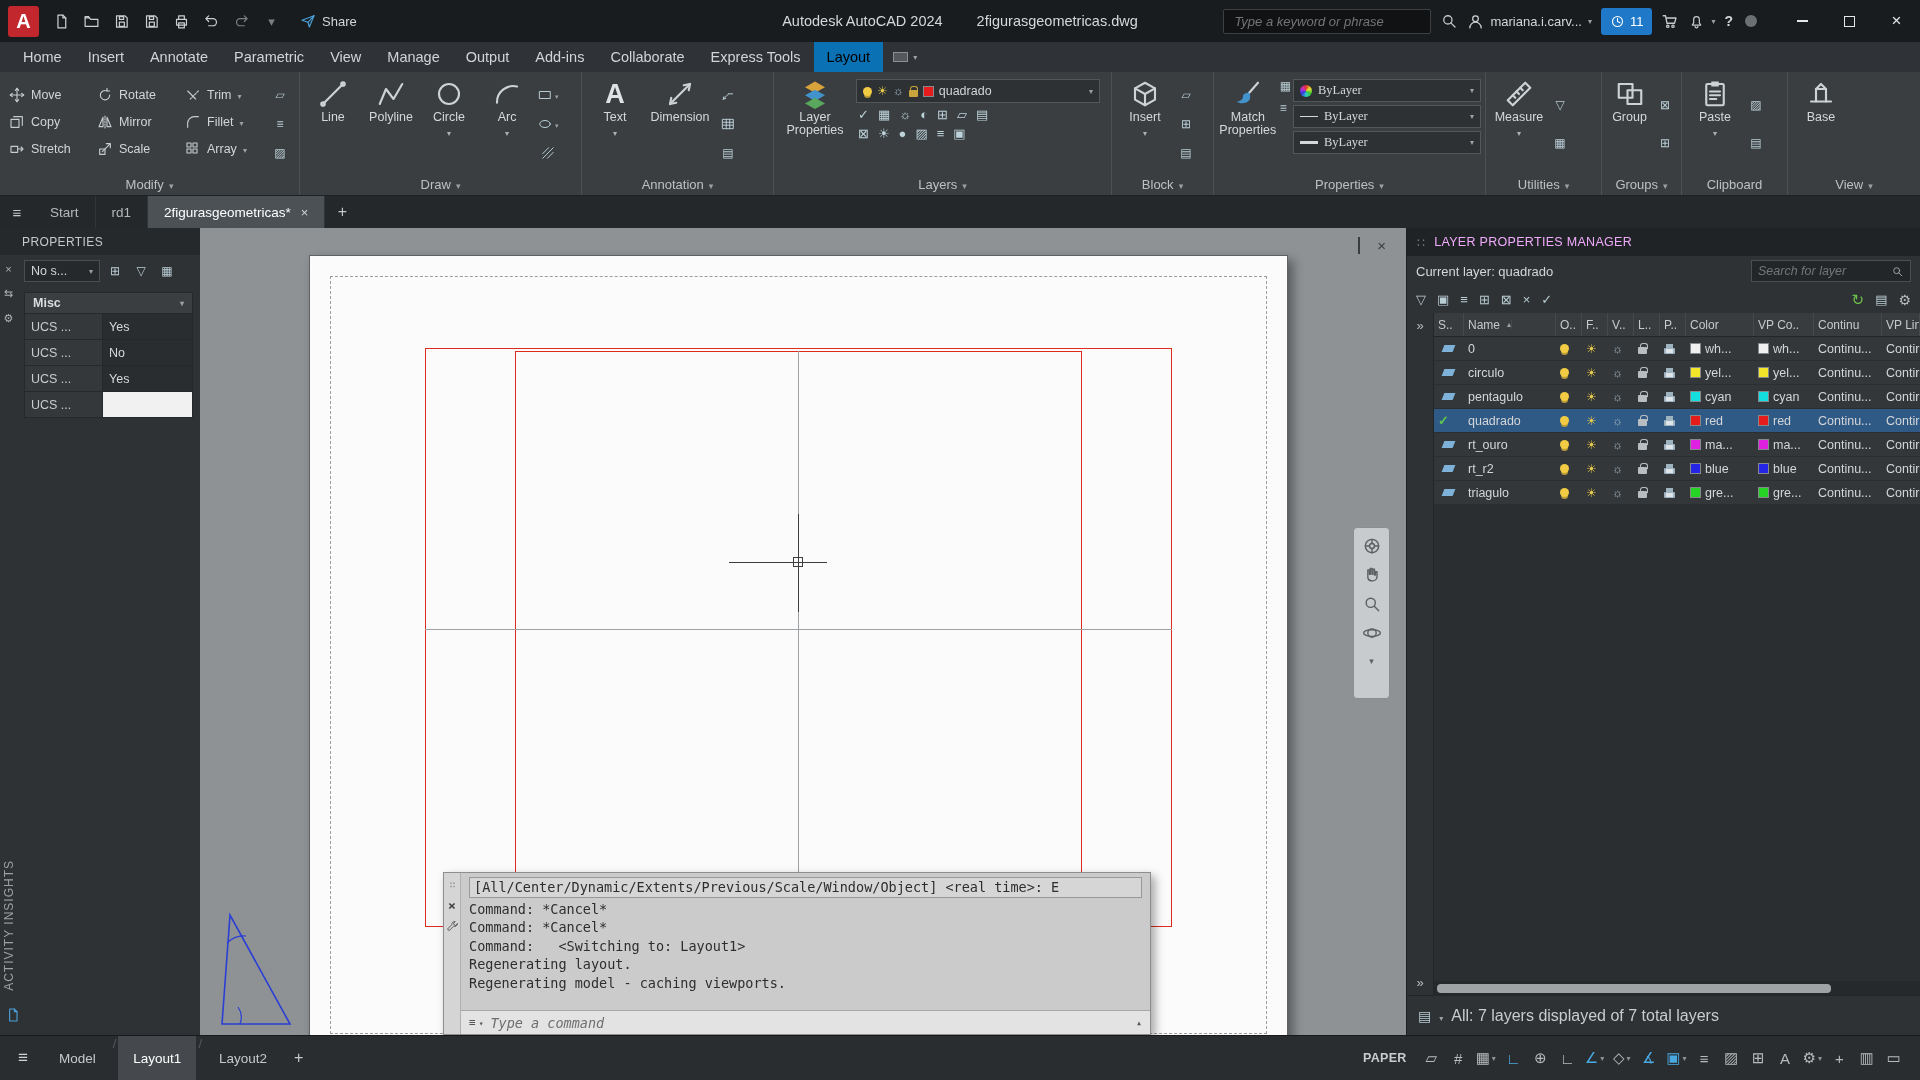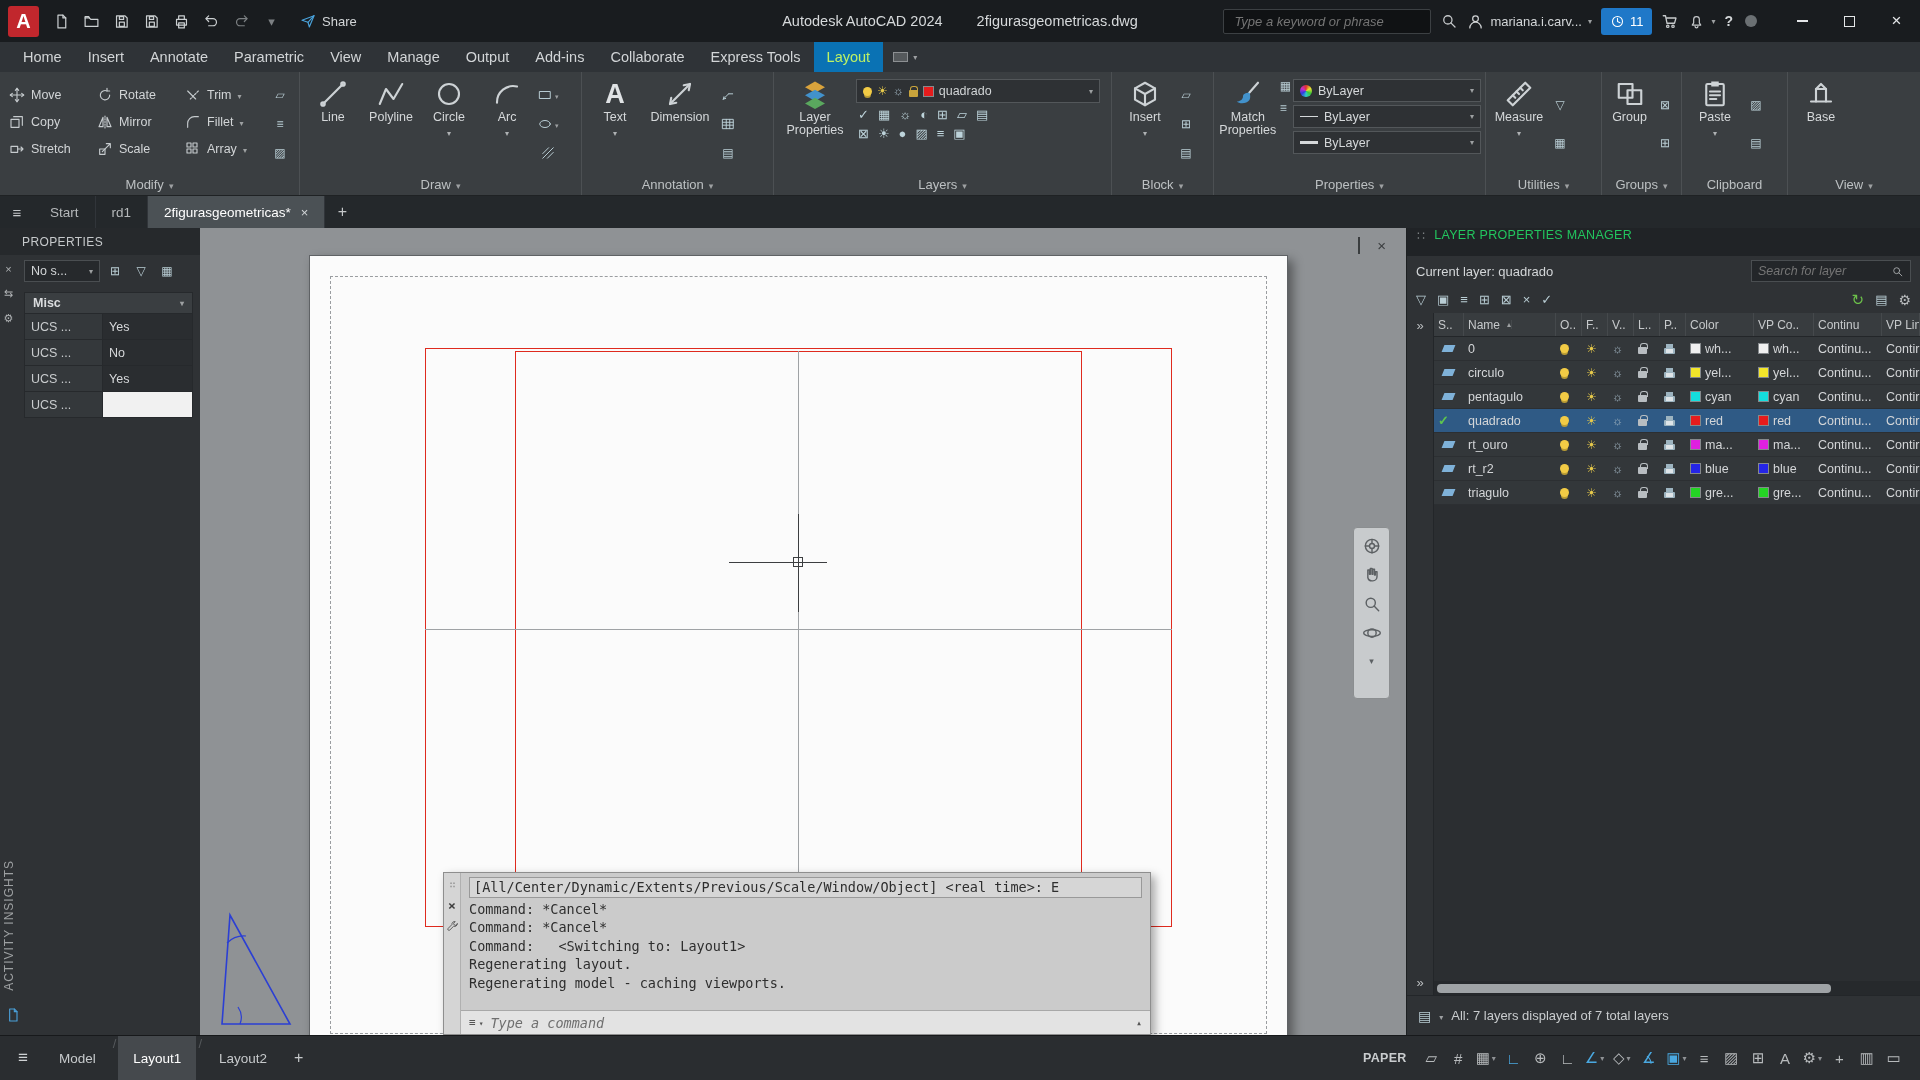--- a/index.html
+++ b/index.html
@@ -47,21 +47,21 @@
   .winbtns{ display:flex; margin-left:10px; }
   .winbtn{ width:47px; height:42px; display:flex; align-items:center; justify-content:center; color:#e4e6e8; }
   .minbar{ width:11px; height:2px; background:#e4e6e8; }
   .maxbox{ width:11px; height:11px; border:1.5px solid #e4e6e8; }
   .winbtn.g-x::before{ font-size:17px; }
 
   
   #rtabs{ height:30px; background:#2f3337; display:flex; align-items:stretch; padding-left:10px; }
   #ribbonTabs{ display:flex; }
   .rtab{ display:flex; align-items:center; padding:0 13px; font-size:14.5px; color:#d2d5d7; }
-  .rtab.active{ background:#0a72b4; color:#bef264; }
+  .rtab.active{ background:#0a72b4; color:#000000; }
   .rtab-x{ display:flex; align-items:center; gap:5px; padding:0 10px; color:#aeb1b3; }
   .rimg{ width:15px; height:10px; border:1px solid #8d9093; background:#55595c; }
 
   
   #ribbon{ height:124px; background:#3a3e41; display:flex; border-bottom:1px solid #1f2224; }
   .panel{ display:flex; flex-direction:column; border-right:1px solid #4c5053; }
   .pbody{ flex:1; display:flex; padding:3px 4px 0; min-height:0; }
   .plabel{ height:22px; display:flex; align-items:center; justify-content:center; gap:5px;
            color:#bcc0c2; font-size:13px; }
   .plabel .g-dd::before{ font-size:9px; color:#9da0a2; }
@@ -83,21 +83,21 @@
   .lay-right{ display:flex; flex-direction:column; gap:4px; padding:4px 4px 0; }
   .laydrop{ display:flex; align-items:center; gap:5px; width:244px; height:24px; background:#2e3134;
             border:1px solid #53575a; padding:0 6px; font-size:12.5px; }
   .laydrop .sp{ flex:1; }
   .laytools{ display:flex; gap:9px; padding-left:2px; color:#bdd3da; font-size:13px; }
   .laytools span{ display:inline-flex; align-items:center; }
   .propwrap{ display:flex; gap:4px; padding-top:4px; }
   .propmini{ display:flex; flex-direction:column; gap:8px; padding:4px 2px 0; color:#b9cdd4; font-size:12px; }
   .propdrops{ display:flex; flex-direction:column; gap:3px; }
   .pdrop{ display:flex; align-items:center; gap:6px; width:188px; height:23px; background:#2e3134;
-          border:1px solid #53575a; padding:0 6px; font-size:12.5px; color:#d5d8da; }
+          border:1px solid #53575a; padding:0 6px; font-size:12.5px; color:#d5d8da;font-family:Liberation Serif, serif; }
   .pdrop .sp{ flex:1; }
   .multicolor{ width:12px; height:12px; border-radius:50%;
                background:conic-gradient(#e03030,#e8e030,#38c838,#30c8c8,#3038e0,#c830c8,#e03030); }
   .ltline{ width:18px; border-top:1.5px solid #d5d8da; }
   .lwline{ width:18px; border-top:3.5px solid #d5d8da; }
 
   
   .ibulb{ width:9px; height:9px; border-radius:50%; background:#f2cb45; box-shadow:0 3px 0 -1px #b99c35; }
   .ilock{ position:relative; width:9px; height:7px; background:#b8bdc1; border-radius:1px; margin-top:4px; }
   .ilock::before{ content:""; position:absolute; left:1.5px; top:-4px; width:6px; height:5px;
@@ -185,22 +185,22 @@
   .cmd-line.prompt{ border:1px solid #999; background:#d6d6d6; padding:0 4px; margin-bottom:2px; }
   .cmd-input{ height:24px; background:#e3e3e3; border-top:1px solid #a8a8a8; display:flex;
               align-items:center; gap:7px; padding:0 8px; }
   .cmd-btn{ display:flex; align-items:center; gap:3px; color:#555; font-size:11px; }
   .cmd-btn .g-dd::before{ font-size:8px; }
   .cmd-ph{ font-style:italic; color:#6f6f6f; font-size:13.5px; }
   .cmd-up{ margin-left:auto; color:#555; font-size:10px; }
 
   
   #layerpal{ width:514px; background:#2f3235; display:flex; flex-direction:column; border-left:1px solid #1d2022; }
-  .lp-title{ height:28px; background:#202326; display:flex; gap:9px; padding-left:10px;
-             font-size:12.5px; color:#22c55e; letter-spacing:.3px; }
+  .lp-title{ height:28px; background:#202326; display:flex; align-items:center; gap:9px; padding-left:10px;
+             font-size:12.5px; color:#f0abfc; letter-spacing:.3px; }
   .lp-title .g-grip::before{ color:#7c8082; }
   .lp-cur{ height:30px; display:flex; align-items:center; padding:0 9px; font-size:13px; color:#d3d6d8; }
   .lp-search{ margin-left:auto; width:160px; height:22px; background:#232629; border:1px solid #4a4e51;
               display:flex; align-items:center; padding:0 6px; gap:5px; }
   .lp-search input{ flex:1; min-width:0; background:none; border:none; outline:none; color:#9b9ea0;
                     font-size:12.5px; font-style:italic; }
   .lp-search .icn{ width:13px; height:13px; color:#a6a9ab; }
   .lp-toolbar{ height:27px; display:flex; align-items:center; gap:11px; padding:0 9px;
                color:#b9cdd4; font-size:13px; }
   .lp-toolbar .sp{ flex:1; }
@@ -217,21 +217,21 @@
                  overflow:hidden; white-space:nowrap; }
   .sortup{ font-size:8px; color:#9da0a2; }
   .lp-row{ display:grid; grid-template-columns:30px 92px 26px 26px 26px 26px 26px 68px 60px 68px minmax(0,1fr);
            height:24px; background:#33373a; border-bottom:1px solid #2c2f32; font-size:12.5px; color:#d4d6d8; }
   .lp-row.sel{ background:#2f5a85; }
   .lp-row .c{ display:flex; align-items:center; gap:4px; padding-left:4px; overflow:hidden; white-space:nowrap; }
   .lp-fill{ flex:1; background:#2b2e31; }
   .lp-scroll{ height:14px; background:#26292c; display:flex; align-items:center; padding:2px 3px; }
   .lp-thumb{ height:9px; width:82%; background:#9fa3a6; border-radius:4px; }
   .lp-status{ height:40px; border-top:1px solid #232629; display:flex; align-items:center; gap:8px;
-              padding:0 11px; font-size:13px; color:#c9ccce; }
+              padding:0 11px; font-size:16px; color:#c9ccce; }
   .lp-status .g-sheet::before{ color:#b9cdd4; font-size:14px; }
   .lp-status .g-dd::before{ font-size:8px; color:#9da0a2; }
 
   
   #statusbar{ height:45px; background:#2a2d30; border-top:1px solid #17191b; display:flex;
               align-items:center; padding:0 10px; }
   .sb-menu{ font-size:17px; color:#cfd2d4; margin:0 16px 0 8px; }
   .sb-tab{ height:45px; display:flex; align-items:center; padding:0 15px; font-size:13.5px; color:#c6c9cb; }
   .sb-tab.active{ background:#45494d; color:#fff; }
   .sb-sep{ color:#55595c; padding:0 2px; }

